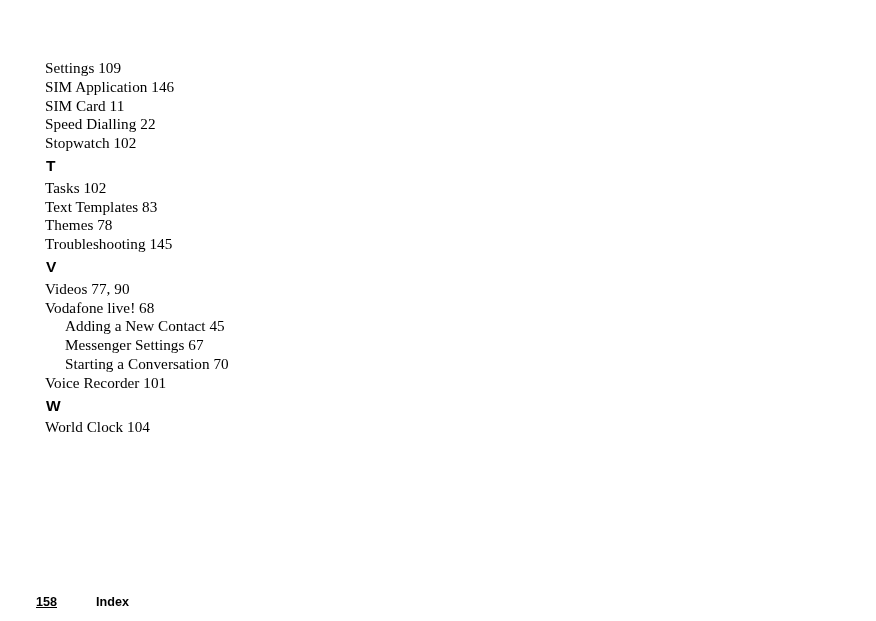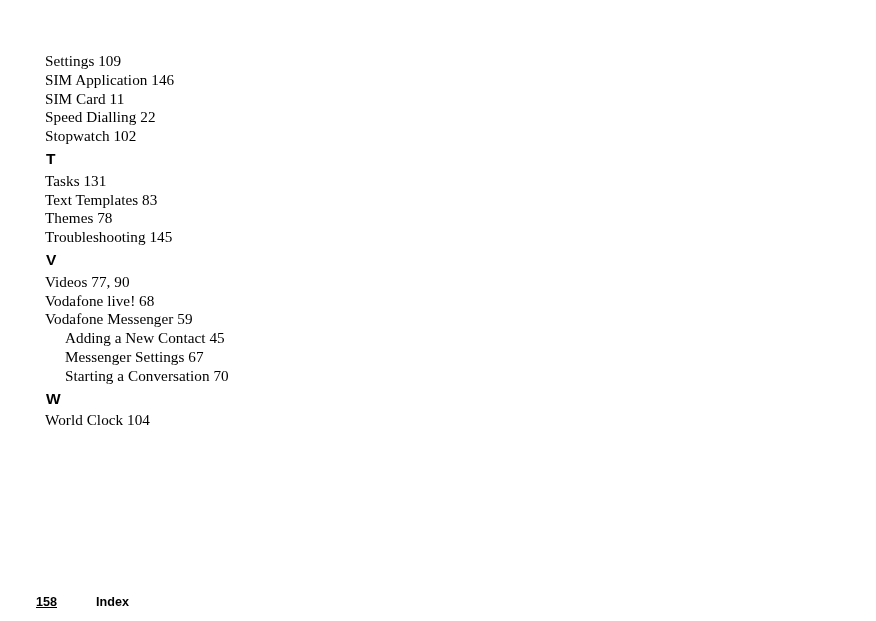--- a/index.html
+++ b/index.html
@@ -15,21 +15,21 @@
     height: 621px;
     background: #ffffff;
     overflow: hidden;
     font-family: "Liberation Serif", serif;
     color: #000000;
   }
 
   .index-body {
     position: absolute;
     left: 45px;
-    top: 52px;
+    top: 59px;
     width: 700px;
   }
 
   .entry {
     font-family: "Liberation Serif", serif;
     font-size: 15.2px;
     line-height: 18.8px;
     color: #000000;
     white-space: pre;
     letter-spacing: 0.05px;
@@ -77,31 +77,31 @@
 
 <div class="page">
 
   <div class="index-body" id="index-body">
       <div class="entry level-0">Settings 109</div>
       <div class="entry level-0">SIM Application 146</div>
       <div class="entry level-0">SIM Card 11</div>
       <div class="entry level-0">Speed Dialling 22</div>
       <div class="entry level-0">Stopwatch 102</div>
       <div class="letter-heading">T</div>
-      <div class="entry level-0">Tasks 131</div>
+      <div class="entry level-0">Tasks 102</div>
       <div class="entry level-0">Text Templates 83</div>
       <div class="entry level-0">Themes 78</div>
       <div class="entry level-0">Troubleshooting 145</div>
       <div class="letter-heading">V</div>
       <div class="entry level-0">Videos 77, 90</div>
       <div class="entry level-0">Vodafone live! 68</div>
-      <div class="entry level-0">Vodafone Messenger 59</div>
       <div class="entry level-1">Adding a New Contact 45</div>
       <div class="entry level-1">Messenger Settings 67</div>
       <div class="entry level-1">Starting a Conversation 70</div>
+      <div class="entry level-0">Voice Recorder 101</div>
       <div class="letter-heading">W</div>
       <div class="entry level-0">World Clock 104</div>
     </div>
 
   <div class="footer">
     <span class="page-number">158</span><span class="footer-label">Index</span>
   </div>
 
 </div>
 

